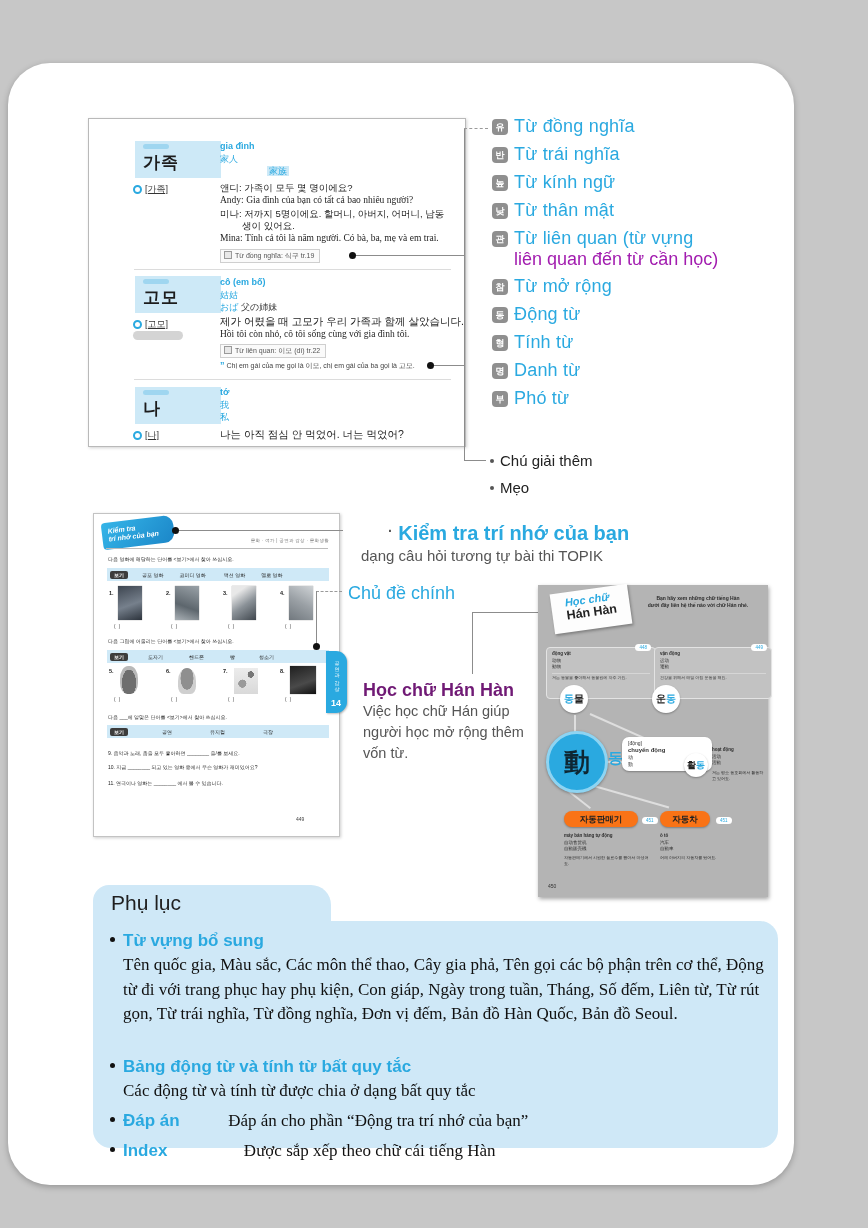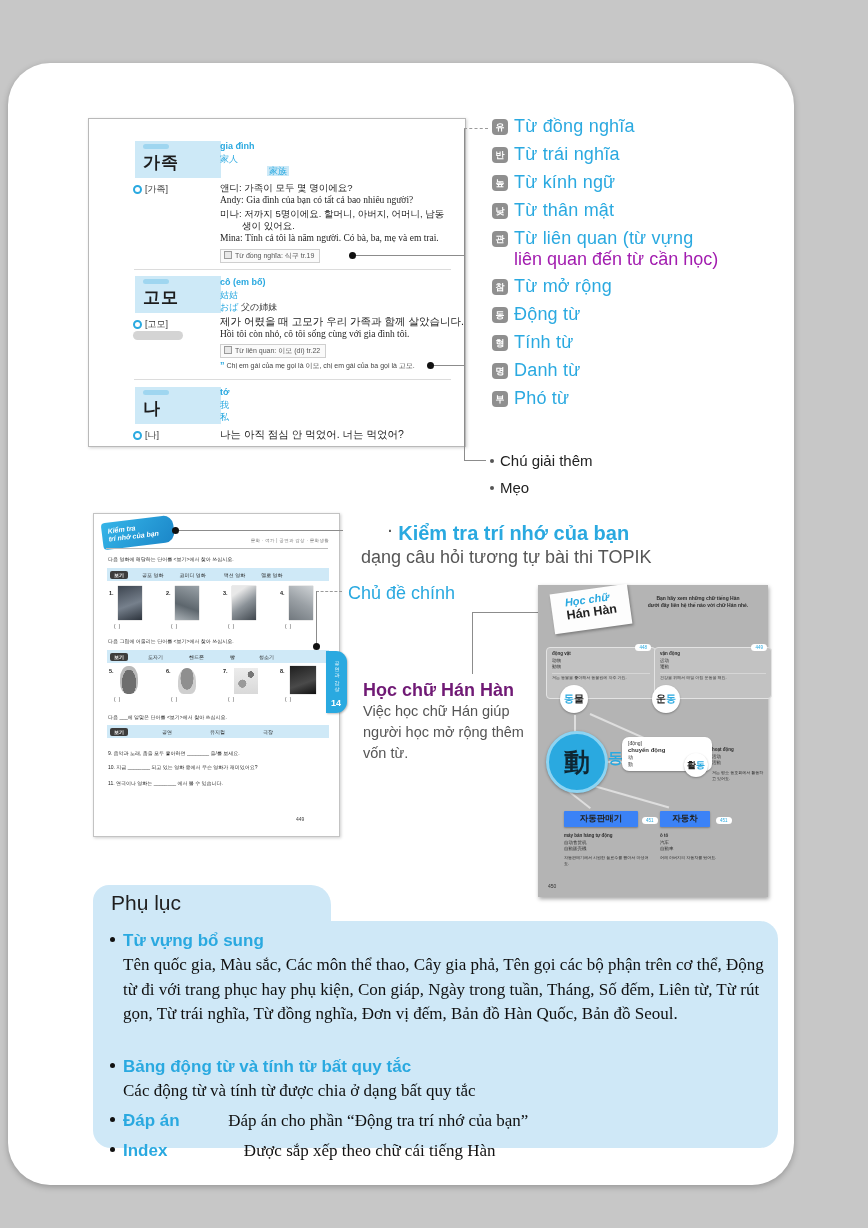--- a/index.html
+++ b/index.html
@@ -21,21 +21,21 @@
   }
   .headbox{
     left:46px;width:86px;height:37px;background:#cde9f7;
   }
   .headbox .hw{
     position:absolute;left:8px;top:10px;font-size:17px;font-weight:bold;color:#1c1c1c;letter-spacing:1px;
   }
   .headbox .mini{
     position:absolute;left:8px;top:3px;width:26px;height:5px;background:#9fd6f0;border-radius:3px;
   }
-  .pronrow{left:44px;font-size:9px;color:#333;}
+  .pronrow{left:44px;font-size:9px;color:#333;text-decoration:underline;}
   .pronicon{
     display:inline-block;width:9px;height:9px;border:2px solid #2aa9e0;border-radius:50%;
     vertical-align:-2px;margin-right:3px;box-sizing:border-box;
   }
   .tagpill{left:44px;width:50px;height:9px;background:#c9c9c9;border-radius:5px;opacity:.8;}
   .t-vi{font-size:9px;font-weight:bold;color:#2aa9e0;}
   .t-cn{font-size:9px;color:#2aa9e0;}
   .t-jp{font-size:9px;color:#2aa9e0;}
   .t-hl{background:#cde9f7;padding:0 2px;}
   .t-dk{color:#333;}
@@ -58,21 +58,21 @@
   .llabel{font-size:18px;color:#2aa9e0;letter-spacing:.2px;}
   .llabel2{font-size:18px;color:#a21caf;margin-left:22px;}
   .bullrow{font-size:15px;color:#222;}
   .bdot{display:inline-block;width:4px;height:4px;background:#555;border-radius:50%;vertical-align:3px;margin-right:6px;}
   
   .ln{background:#8c8c8c;}
   .lnd{border-top:1px dashed #9a9a9a;height:0!important;background:none;}
   .dot{width:7px;height:7px;background:#111;border-radius:50%;}
   
   .ann-blue-big{font-size:20px;font-weight:bold;color:#2aa9e0;margin-left:36px;}
-  .ann-gray{font-size:18px;color:#555;}
+  .ann-gray{font-size:15px;color:#555;}
   .ann-blue{font-size:18px;color:#2aa9e0;}
   .ann-blue-md{font-size:18px;font-weight:bold;color:#701a75;}
   .ann-gray-sm{font-size:14.5px;color:#555;line-height:21px;}
   
   .quizpage{
     left:93px;top:513px;width:245px;height:322px;background:#fff;
     border:1px solid #c3c3c3;box-shadow:1px 1px 3px rgba(0,0,0,.2);
   }
   .ribbon{
     left:8px;top:5px;width:72px;height:27px;background:linear-gradient(135deg,#35b5e8,#1b86c8);
@@ -132,22 +132,22 @@
   .bigcircle{
     width:56px;height:56px;background:#2aa9e0;border:3px solid #8ed4f2;border-radius:50%;
     display:flex;align-items:center;justify-content:center;box-shadow:0 1px 3px rgba(0,0,0,.35);
   }
   .bigcircle .hj{font-size:26px;font-weight:bold;color:#0e2733;}
   .glossbox{
     background:#fff;border-radius:7px;box-shadow:0 1px 2px rgba(0,0,0,.3);
     padding:3px 6px;font-size:5px;color:#333;line-height:7px;
   }
   .wordbox{
-    background:#3b82f6;border-radius:1px;box-shadow:0 1px 2px rgba(0,0,0,.3);
-    font-size:8.5px;font-weight:bold;text-align:center;font-family:Liberation Mono, monospace;
+    background:#f97316;border-radius:8px;box-shadow:0 1px 2px rgba(0,0,0,.3);
+    font-size:8.5px;font-weight:bold;text-align:center;
   }
   .hline{background:#dedede;}
   
   .apxtab{
     left:93px;top:885px;width:238px;height:38px;background:#cfe8f7;
     border-radius:16px 20px 0 0;
   }
   .apxtab .t{position:absolute;left:18px;top:6px;font-size:21px;color:#1f1f1f;}
   .apxbody{
     left:93px;top:921px;width:685px;height:227px;background:#cfe8f7;

